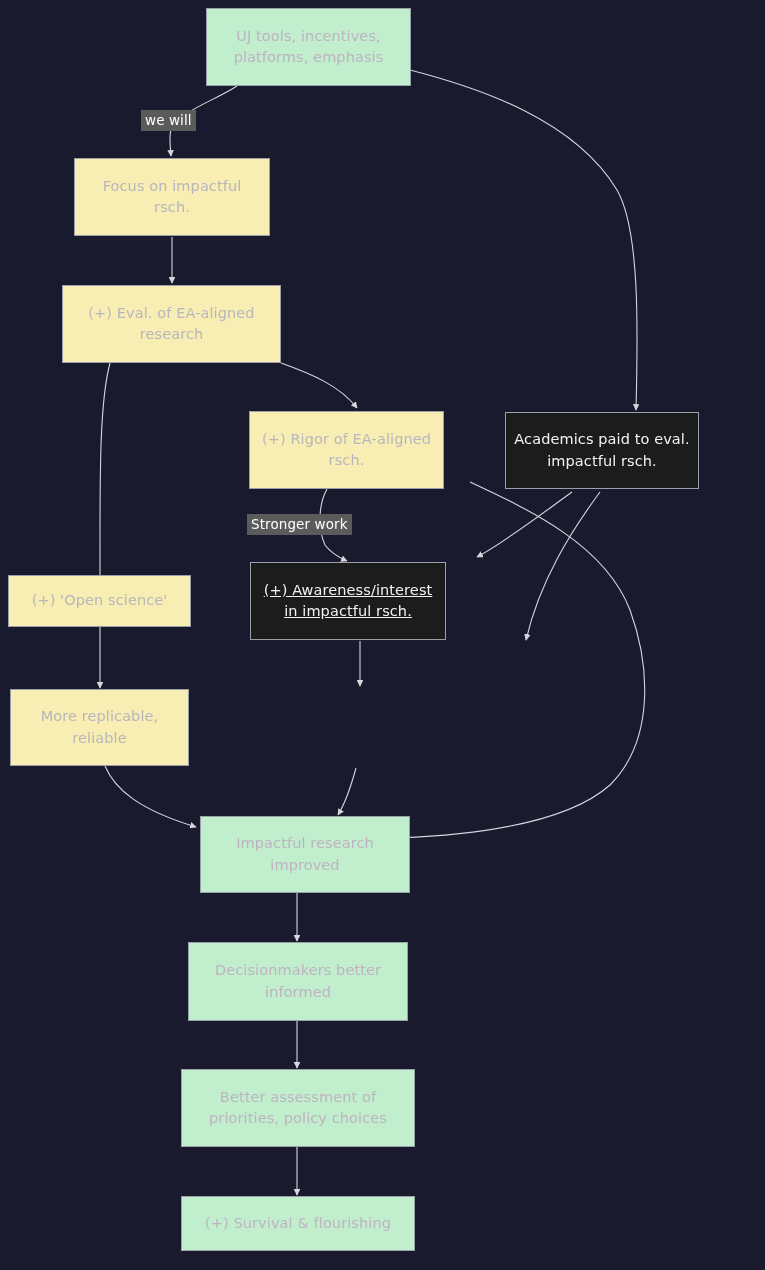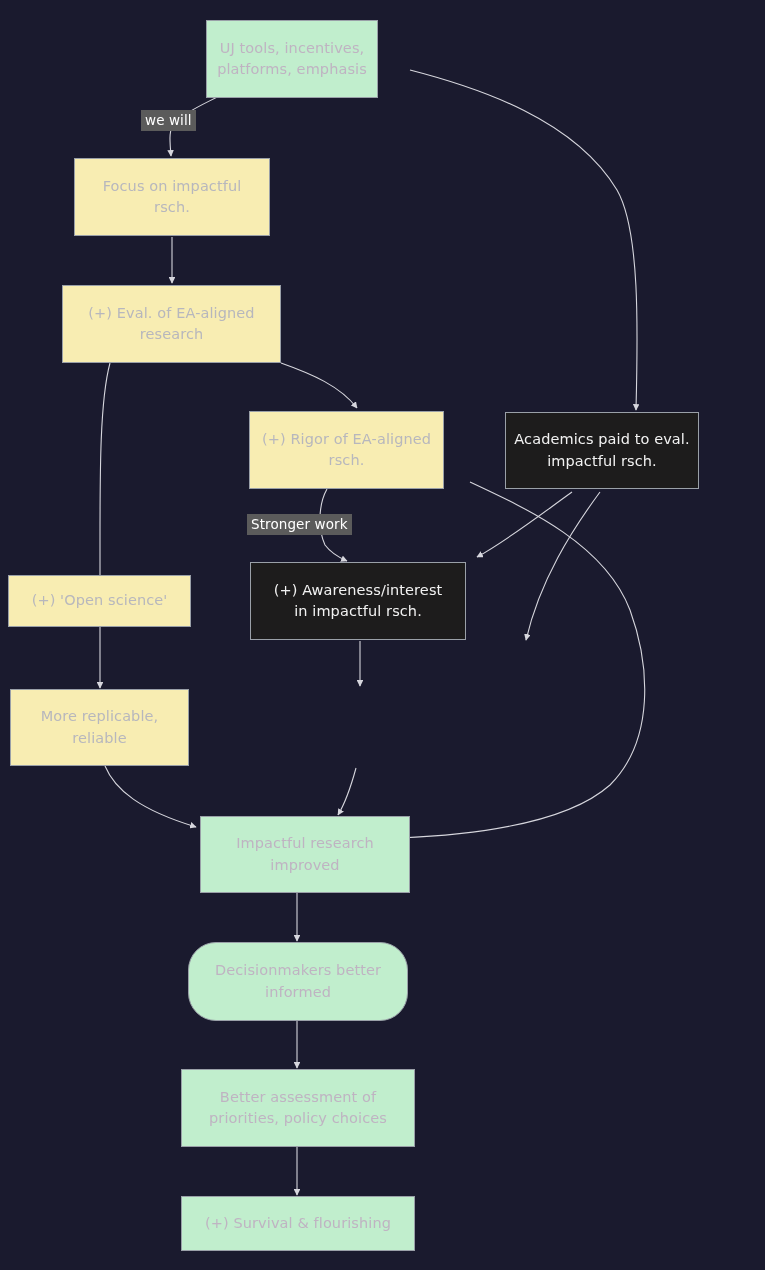--- a/index.html
+++ b/index.html
@@ -104,48 +104,48 @@
       <path d="M 356,768 C 350,790 344,805 338,815"></path>
 
       <path d="M 297,893 L 297,941"></path>
 
       <path d="M 297,1021 L 297,1068"></path>
 
       <path d="M 297,1147 L 297,1195"></path>
     </g>
   </svg>
 
-  <div class="node green" style="left:206px; top:20px;    width:172px; height:78px;">UJ tools, incentives,
+  <div class="node green" style="left:206px; top:8px;    width:205px; height:78px;">UJ tools, incentives,
 platforms, emphasis</div>
 
   <div class="node yellow" style="left:74px;  top:158px;  width:196px; height:78px;">Focus on impactful
 rsch.</div>
 
   <div class="node yellow" style="left:62px;  top:285px;  width:219px; height:78px;">(+) Eval. of EA-aligned
 research</div>
 
   <div class="node yellow" style="left:249px; top:411px;  width:195px; height:78px;">(+) Rigor of EA-aligned
 rsch.</div>
 
   <div class="node dark" style="left:505px; top:412px;  width:194px; height:77px;">Academics paid to eval.
 impactful rsch.</div>
 
   <div class="node yellow" style="left:8px;   top:575px;  width:183px; height:52px;">(+) 'Open science'</div>
 
-  <div class="node dark" style="left:250px; top:562px;  width:216px; height:78px;">(+) Awareness/interest
+  <div class="node dark" style="left:250px; top:562px;  width:196px; height:78px;text-decoration:underline;">(+) Awareness/interest
 in impactful rsch.</div>
 
   <div class="node yellow" style="left:10px;  top:689px;  width:179px; height:77px;">More replicable,
 reliable</div>
 
 
   <div class="node green" style="left:200px; top:816px;  width:210px; height:77px;">Impactful research
 improved</div>
 
-  <div class="node green" style="left:188px; top:942px;  width:220px; height:79px;border-radius:28px;">Decisionmakers better
+  <div class="node green" style="left:188px; top:942px;  width:220px; height:79px;">Decisionmakers better
 informed</div>
 
   <div class="node green" style="left:181px; top:1069px; width:234px; height:78px;">Better assessment of
 priorities, policy choices</div>
 
   <div class="node green" style="left:181px; top:1196px; width:234px; height:55px;">(+) Survival &amp; flourishing</div>
 
   <div class="edge-label" style="left:141px; top:110px;">we will</div>
 
   <div class="edge-label" style="left:247px; top:514px;">Stronger work</div>

